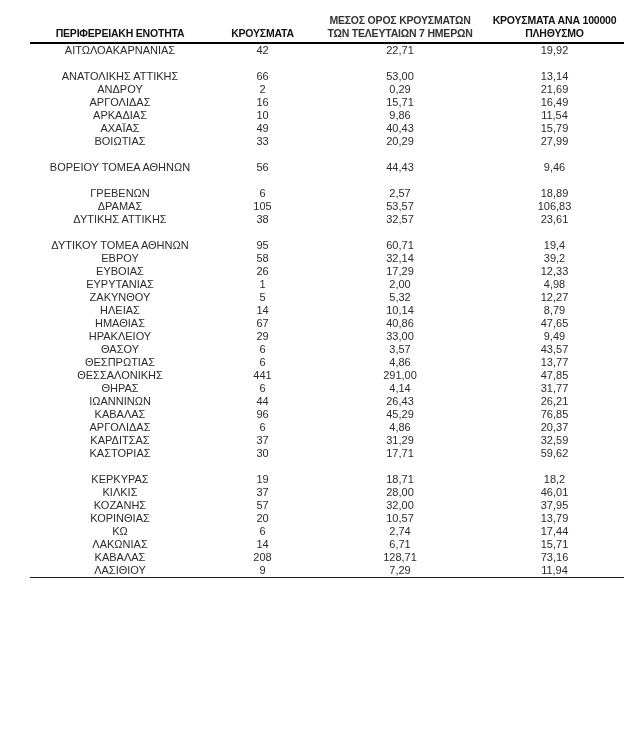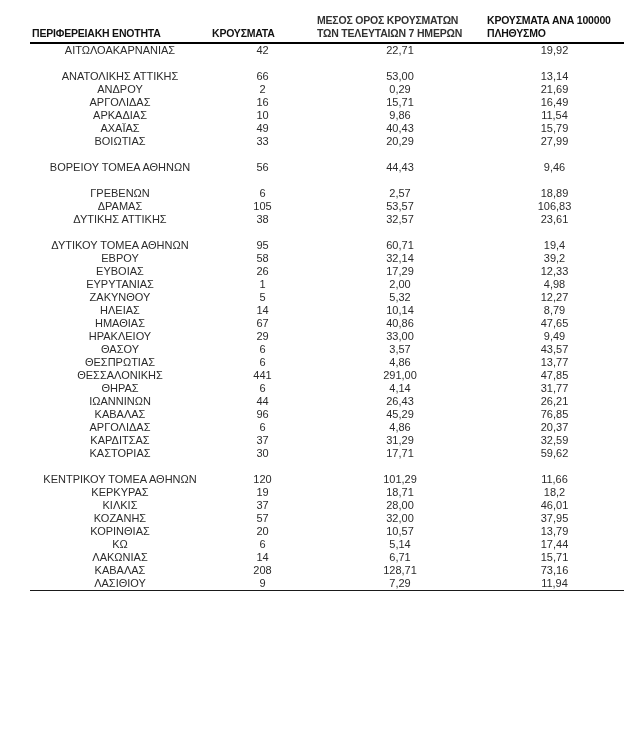--- a/index.html
+++ b/index.html
@@ -28,21 +28,21 @@
   col.c-region { width: 180px; }
   col.c-cases  { width: 105px; }
   col.c-avg7   { width: 170px; }
   col.c-per100k{ width: 139px; }
 
   thead tr { border-bottom: 2px solid #000; }
   thead th {
     font-size: 10.5px;
     line-height: 12.5px;
     color: #111;
-    text-align: left;
+    text-align: center;
     vertical-align: bottom;
     white-space: pre-line;
     padding: 2px 2px 3px 2px;
     font-weight: 800;
     letter-spacing: -0.2px;
   }
   thead th.light { font-weight: 700; color: #333; }
 
   tbody td {
     font-size: 11px;
@@ -259,26 +259,20 @@
         <tr data-name="table-row">
           <td data-name="region-cell">ΚΑΣΤΟΡΙΑΣ</td>
           <td data-name="cases-cell">30</td>
           <td data-name="avg7-cell">17,71</td>
           <td data-name="per100k-cell">59,62</td>
         </tr>
         <tr data-name="spacer-row">
           <td colspan="4" data-name="spacer-cell">&nbsp;</td>
         </tr>
         <tr data-name="table-row">
-          <td data-name="region-cell">ΚΕΝΤΡΙΚΟΥ ΤΟΜΕΑ ΑΘΗΝΩΝ</td>
-          <td data-name="cases-cell">120</td>
-          <td data-name="avg7-cell">101,29</td>
-          <td data-name="per100k-cell">11,66</td>
-        </tr>
-        <tr data-name="table-row">
           <td data-name="region-cell">ΚΕΡΚΥΡΑΣ</td>
           <td data-name="cases-cell">19</td>
           <td data-name="avg7-cell">18,71</td>
           <td data-name="per100k-cell">18,2</td>
         </tr>
         <tr data-name="table-row">
           <td data-name="region-cell">ΚΙΛΚΙΣ</td>
           <td data-name="cases-cell">37</td>
           <td data-name="avg7-cell">28,00</td>
           <td data-name="per100k-cell">46,01</td>
@@ -291,21 +285,21 @@
         </tr>
         <tr data-name="table-row">
           <td data-name="region-cell">ΚΟΡΙΝΘΙΑΣ</td>
           <td data-name="cases-cell">20</td>
           <td data-name="avg7-cell">10,57</td>
           <td data-name="per100k-cell">13,79</td>
         </tr>
         <tr data-name="table-row">
           <td data-name="region-cell">ΚΩ</td>
           <td data-name="cases-cell">6</td>
-          <td data-name="avg7-cell">5,14</td>
+          <td data-name="avg7-cell">2,74</td>
           <td data-name="per100k-cell">17,44</td>
         </tr>
         <tr data-name="table-row">
           <td data-name="region-cell">ΛΑΚΩΝΙΑΣ</td>
           <td data-name="cases-cell">14</td>
           <td data-name="avg7-cell">6,71</td>
           <td data-name="per100k-cell">15,71</td>
         </tr>
         <tr data-name="table-row">
           <td data-name="region-cell">ΚΑΒΑΛΑΣ</td>

